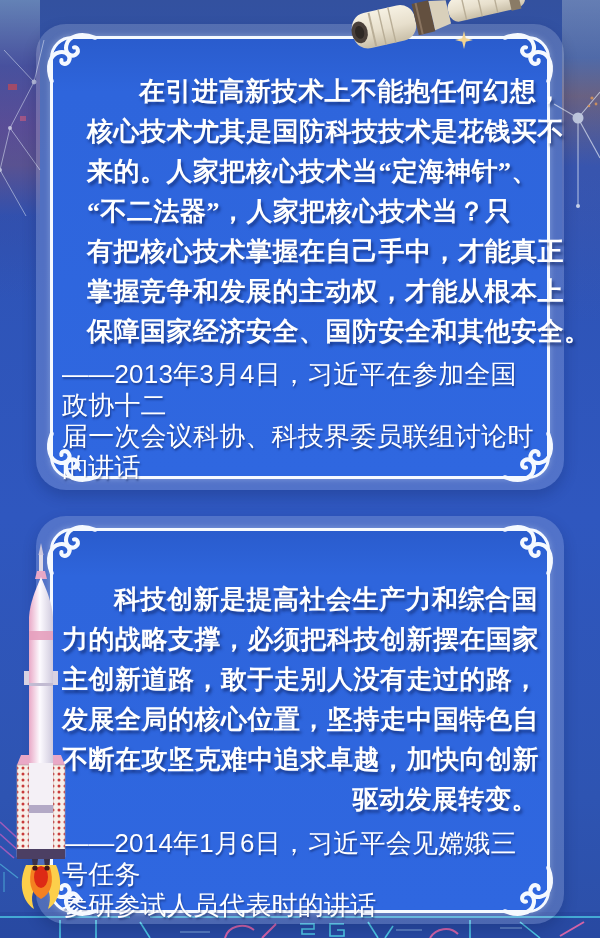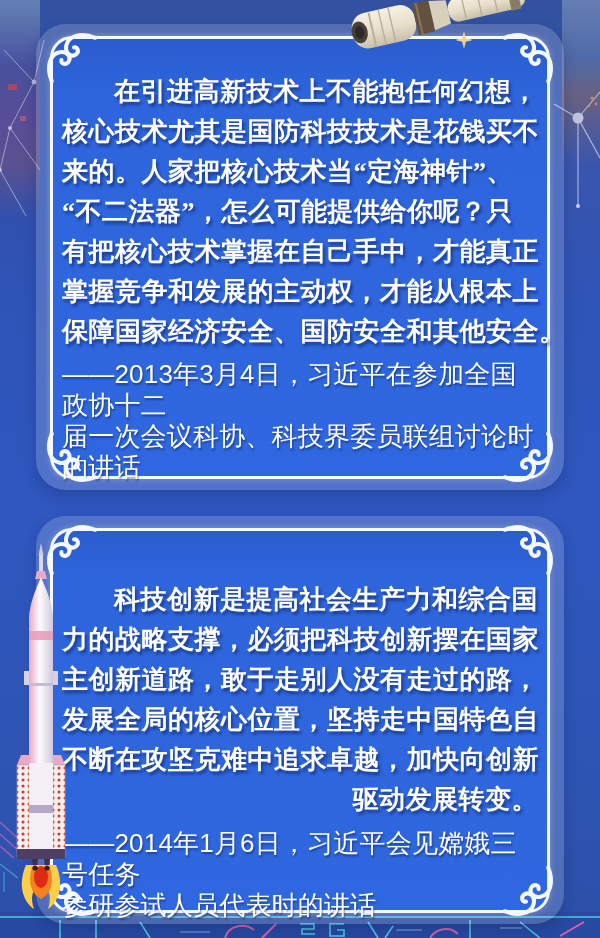--- a/index.html
+++ b/index.html
@@ -138,25 +138,25 @@
     </div>
     <div class="corner bl">
       <svg viewBox="0 0 60 60">
           <g stroke="#f5f9ff" stroke-width="4.2" fill="none" stroke-linecap="round">
         <path d="M52 7 C37 1 24 5 22 15 C20.5 22.5 26.5 27.5 31.5 24.5 C35.5 22 34.5 16 30 17"></path>
         <path d="M7 52 C1 37 5 24 15 22 C22.5 20.5 27.5 26.5 24.5 31.5 C22 35.5 16 34.5 17 30"></path>
       </g>
         </svg>
     </div>
 
-    <div class="quote" style="top:33px;">
+    <div class="quote" style="top:33px;margin-left:25px;">
       <div class="line indent">在引进高新技术上不能抱任何幻想，</div>
       <div class="line">核心技术尤其是国防科技技术是花钱买不</div>
       <div class="line">来的。人家把核心技术当“定海神针”、</div>
-      <div class="line">“不二法器”，怎么可能提供给你呢？只</div>
+      <div class="line">“不二法器”，人家把核心技术当？只</div>
       <div class="line">有把核心技术掌握在自己手中，才能真正</div>
       <div class="line">掌握竞争和发展的主动权，才能从根本上</div>
       <div class="line">保障国家经济安全、国防安全和其他安全。</div>
     </div>
     <div class="attrib" style="top:320px;">
       <div>——2013年3月4日，习近平在参加全国政协十二</div>
       <div>届一次会议科协、科技界委员联组讨论时的讲话</div>
     </div>
   </div>
 </div>

